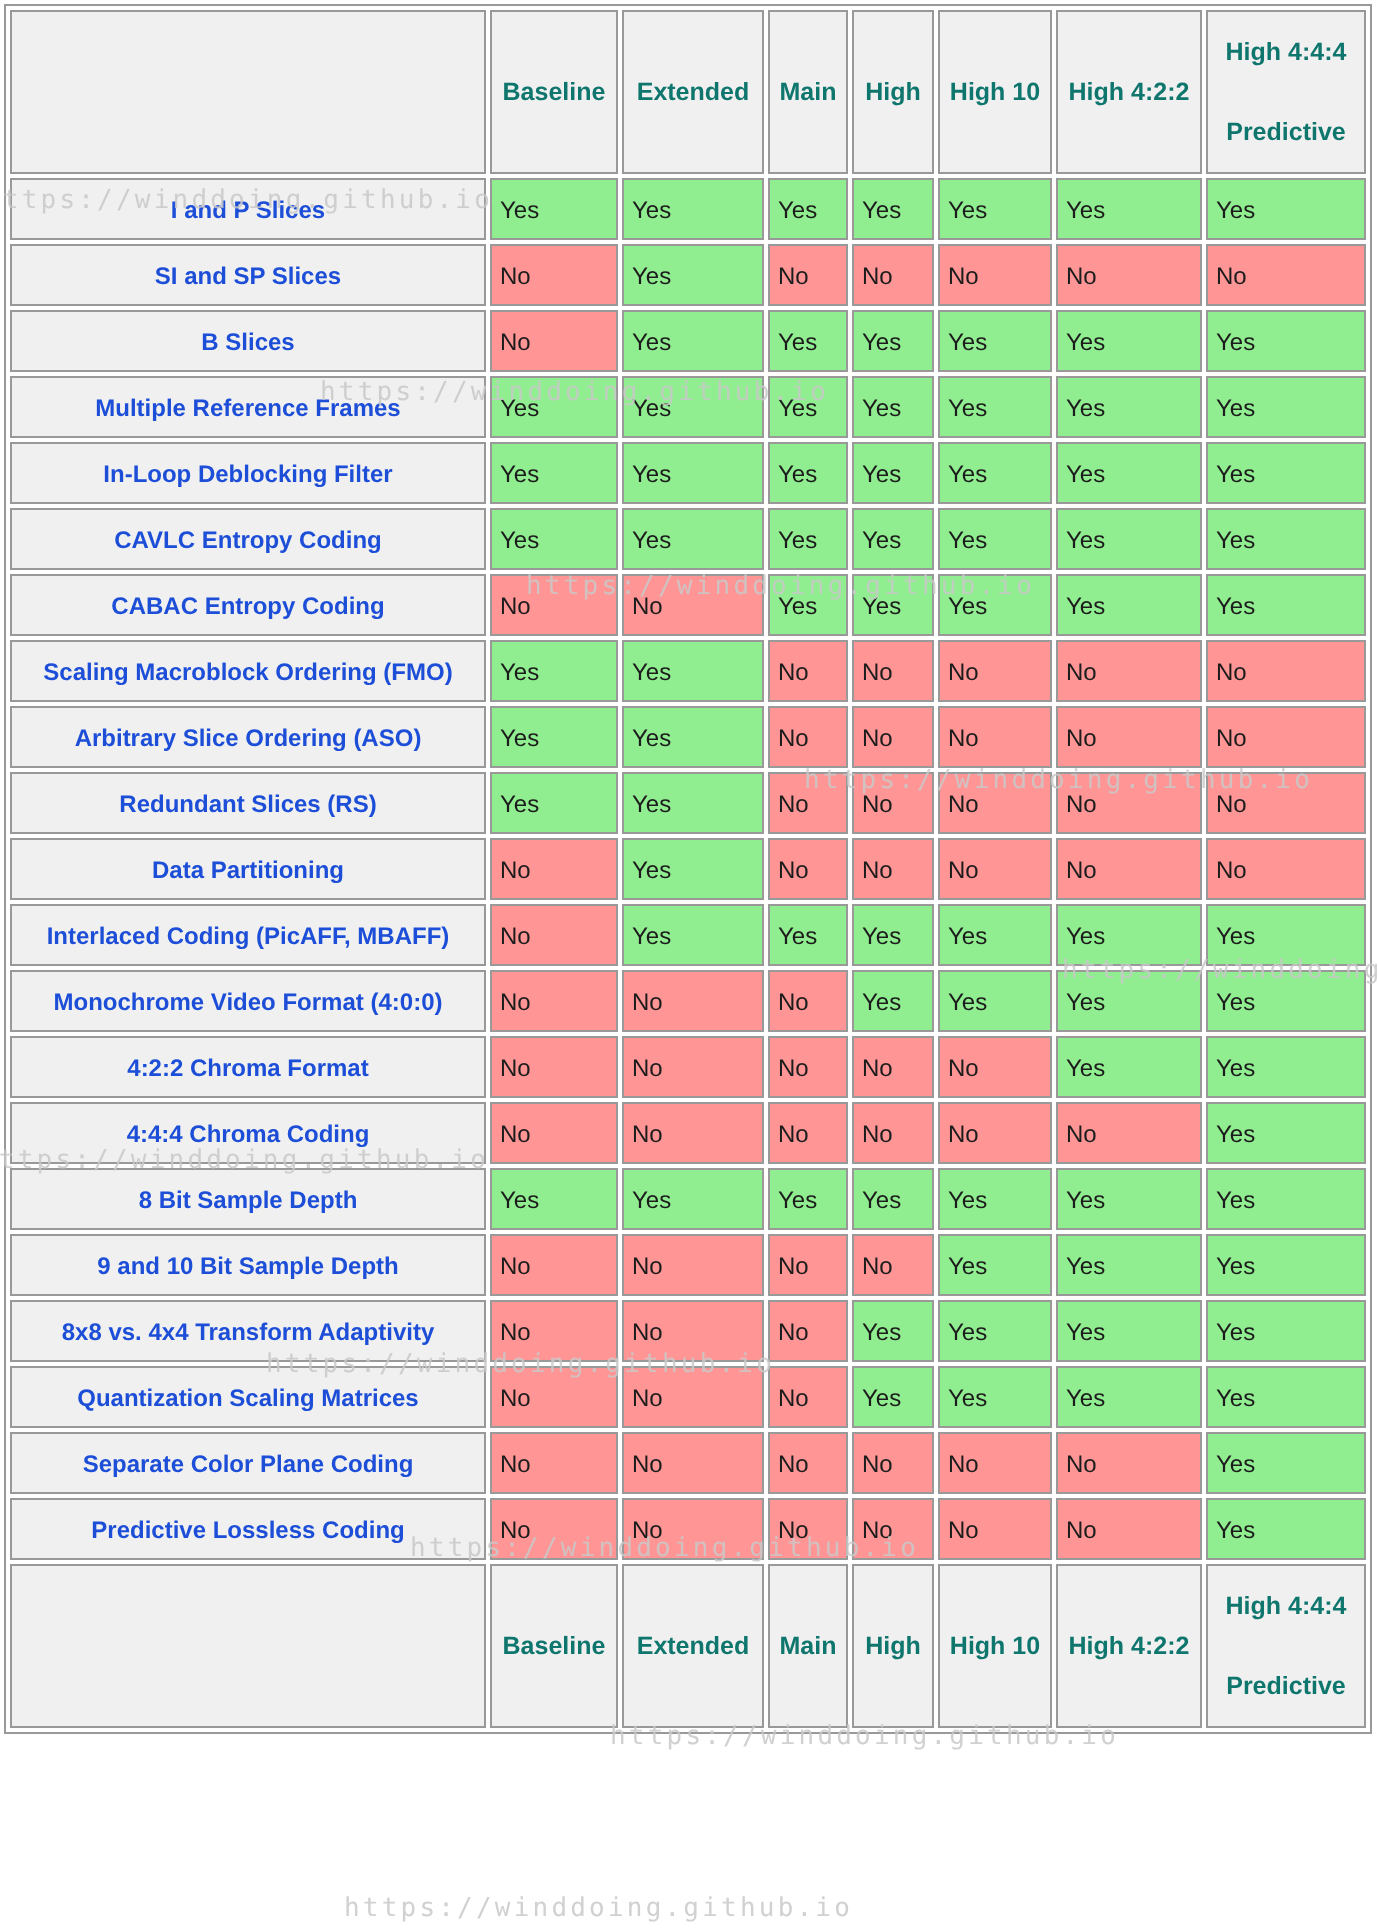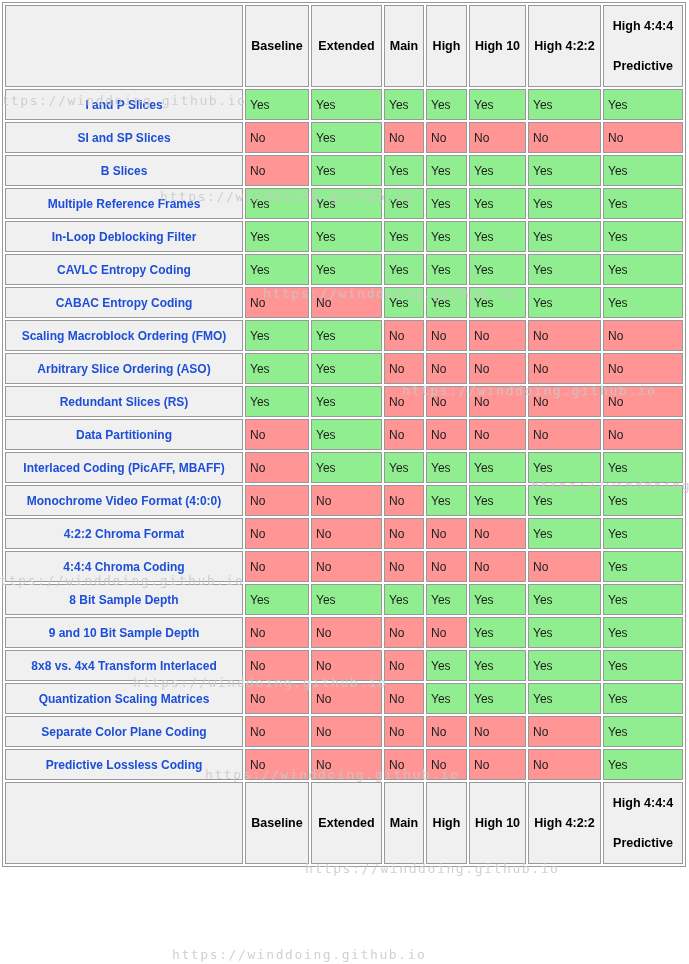--- a/index.html
+++ b/index.html
@@ -23,21 +23,21 @@
   }
   th, td {
     border: 1px solid var(--border, #999999);
     overflow: hidden;
   }
   thead th, tfoot th {
     height: 80px;
     background: var(--header-bg, #f0f0f0);
     font-size: 12.5px;
     font-weight: bold;
-    color: #000000;
+    color: #0f766e;
     text-align: center;
     vertical-align: middle;
     line-height: 40px;
     padding: 0 1px;
   }
   tbody th.feature {
     height: 31px;
     background: var(--header-bg, #f0f0f0);
     font-size: 12px;
     font-weight: bold;
@@ -272,21 +272,21 @@
           <th class="feature">9 and 10 Bit Sample Depth</th>
           <td class="cell-no">No</td>
           <td class="cell-no">No</td>
           <td class="cell-no">No</td>
           <td class="cell-no">No</td>
           <td class="cell-yes">Yes</td>
           <td class="cell-yes">Yes</td>
           <td class="cell-yes">Yes</td>
         </tr>
         <tr>
-          <th class="feature">8x8 vs. 4x4 Transform Interlaced</th>
+          <th class="feature">8x8 vs. 4x4 Transform Adaptivity</th>
           <td class="cell-no">No</td>
           <td class="cell-no">No</td>
           <td class="cell-no">No</td>
           <td class="cell-yes">Yes</td>
           <td class="cell-yes">Yes</td>
           <td class="cell-yes">Yes</td>
           <td class="cell-yes">Yes</td>
         </tr>
         <tr>
           <th class="feature">Quantization Scaling Matrices</th>

